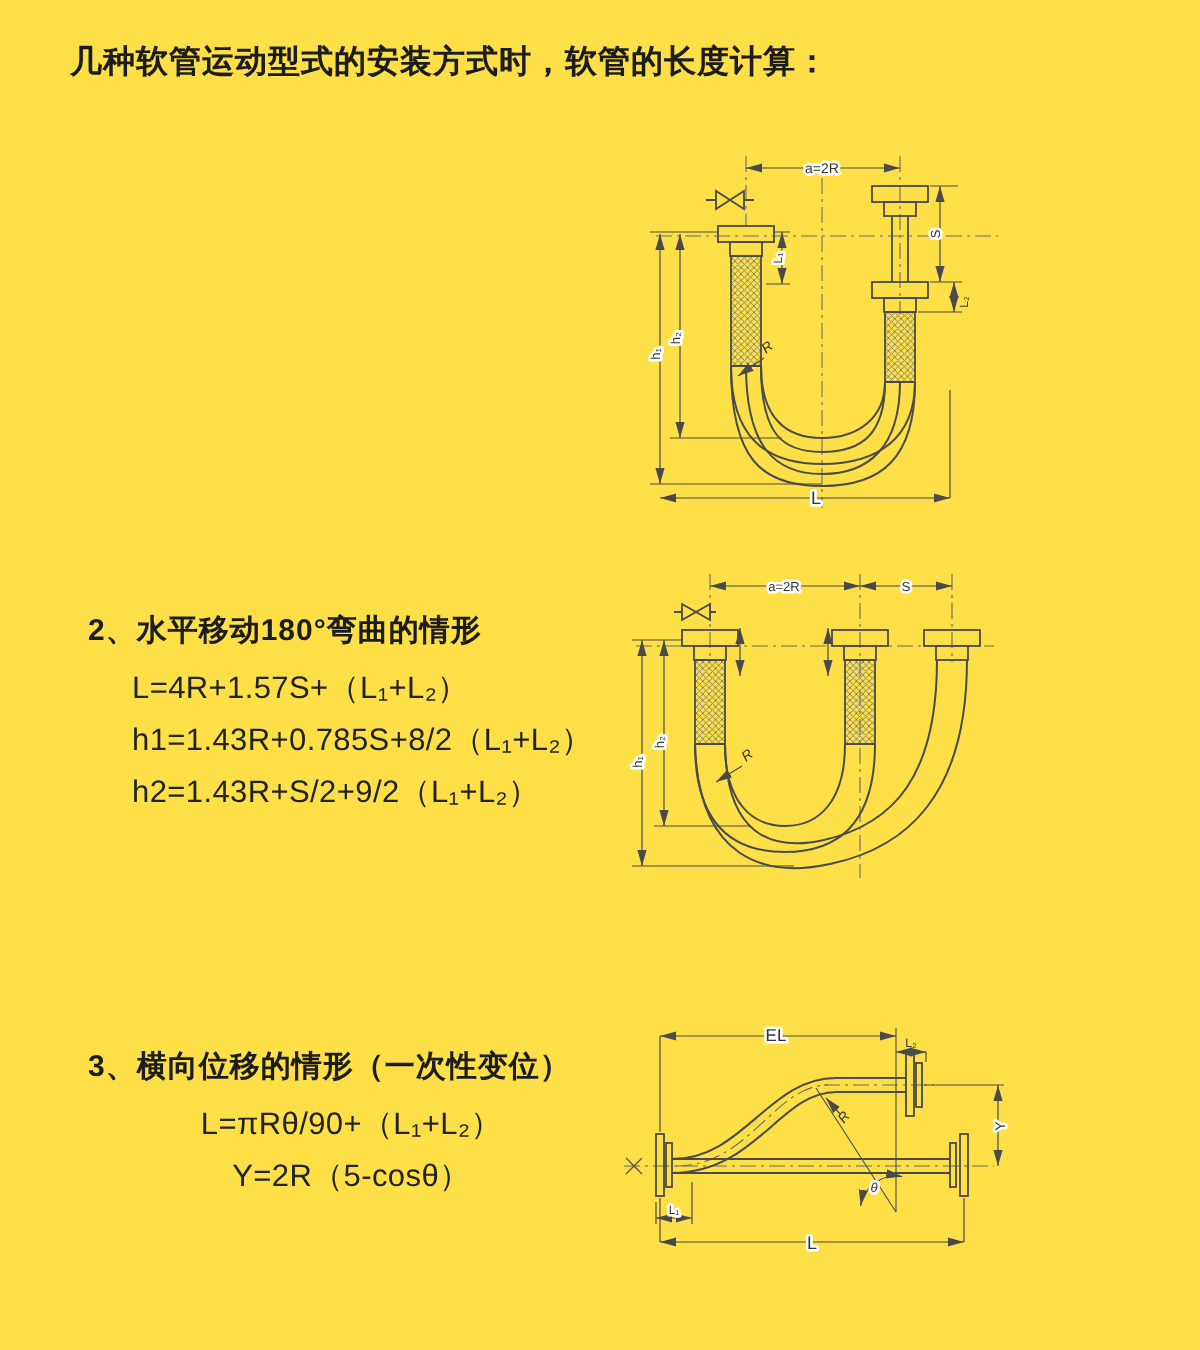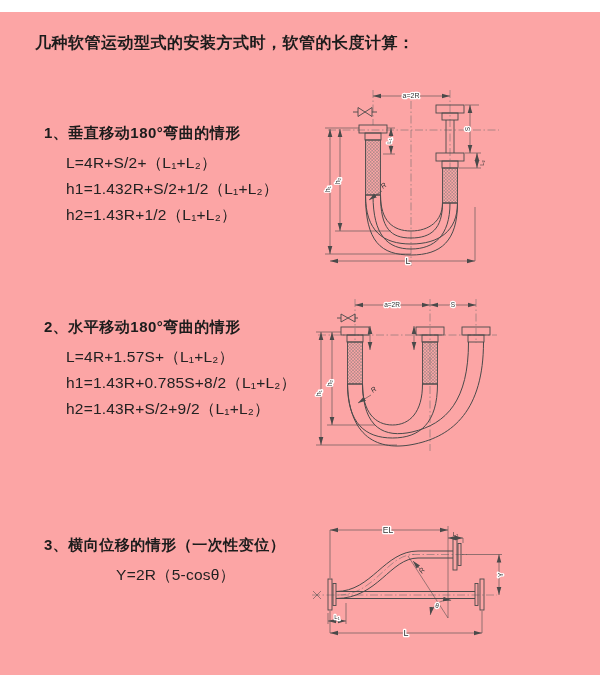--- a/index.html
+++ b/index.html
@@ -1,20 +1,20 @@
 <!DOCTYPE html>
 <html><head>
 <meta charset="utf-8">
 <style>
   html,body{margin:0;padding:0;}
   body{
     width:600px;height:675px;background:#ffffff;position:relative;overflow:hidden;
     font-family:"Liberation Sans","DejaVu Sans",sans-serif;color:#222;
   }
-  .page{position:absolute;inset:0;background:#fca5a5;margin-top:12px;}
+  .page{position:absolute;inset:0;background:#fde047;}
   .title{
     position:absolute;left:35px;top:21px;font-size:16px;font-weight:600;
     letter-spacing:0.5px;color:#1c1c1c;white-space:nowrap;
   }
   .sec{position:absolute;left:44px;}
   .hd{font-size:15px;font-weight:600;letter-spacing:0.5px;color:#1c1c1c;margin:0 0 7px 0;white-space:nowrap;}
   .fx{margin-left:22px;font-size:15.5px;line-height:26px;color:#222;letter-spacing:0.2px;white-space:nowrap;}
   #sec1{top:112px;} #sec2{top:306px;} #sec3{top:524px;text-align:center;}
   .dia{position:absolute;}
   #d1{left:313px;top:73px;} #d2{left:313px;top:283px;} #d3{left:300px;top:506px;text-align:center;}
@@ -28,36 +28,31 @@
   .lbl{paint-order:stroke;stroke:#fff;stroke-width:2.6px;stroke-linejoin:round;}
   .it{font-style:italic;}
 </style>
 </head>
 <body>
 
 <div class="page">
 
   <div class="title">几种软管运动型式的安装方式时，软管的长度计算：</div>
 
-  <div class="sec" id="sec1">
-    <div class="hd">1、垂直移动180°弯曲的情形</div>
-    <div class="fx">L=4R+S/2+（L₁+L₂）</div>
-    <div class="fx">h1=1.432R+S/2+1/2（L₁+L₂）</div>
-    <div class="fx">h2=1.43R+1/2（L₁+L₂）</div>
-  </div>
 
   <div class="sec" id="sec2">
     <div class="hd">2、水平移动180°弯曲的情形</div>
     <div class="fx">L=4R+1.57S+（L₁+L₂）</div>
     <div class="fx">h1=1.43R+0.785S+8/2（L₁+L₂）</div>
     <div class="fx">h2=1.43R+S/2+9/2（L₁+L₂）</div>
   </div>
 
   <div class="sec" id="sec3">
     <div class="hd">3、横向位移的情形（一次性变位）</div>
+    <div class="fx">L=πRθ/90+（L₁+L₂）</div>
     <div class="fx">Y=2R（5-cosθ）</div>
   </div>
 
   <div class="dia" id="d1">
     <svg width="190" height="185" viewBox="0 0 190 185">
       <defs>
         <marker id="ar1" markerWidth="9" markerHeight="7" refX="8" refY="3" orient="auto-start-reverse" markerUnits="userSpaceOnUse">
           <path d="M0,0.7 L8,3 L0,5.3 Z" fill="#4a4a4a"></path>
         </marker>
         <pattern id="ht1" width="3.2" height="3.2" patternUnits="userSpaceOnUse">

